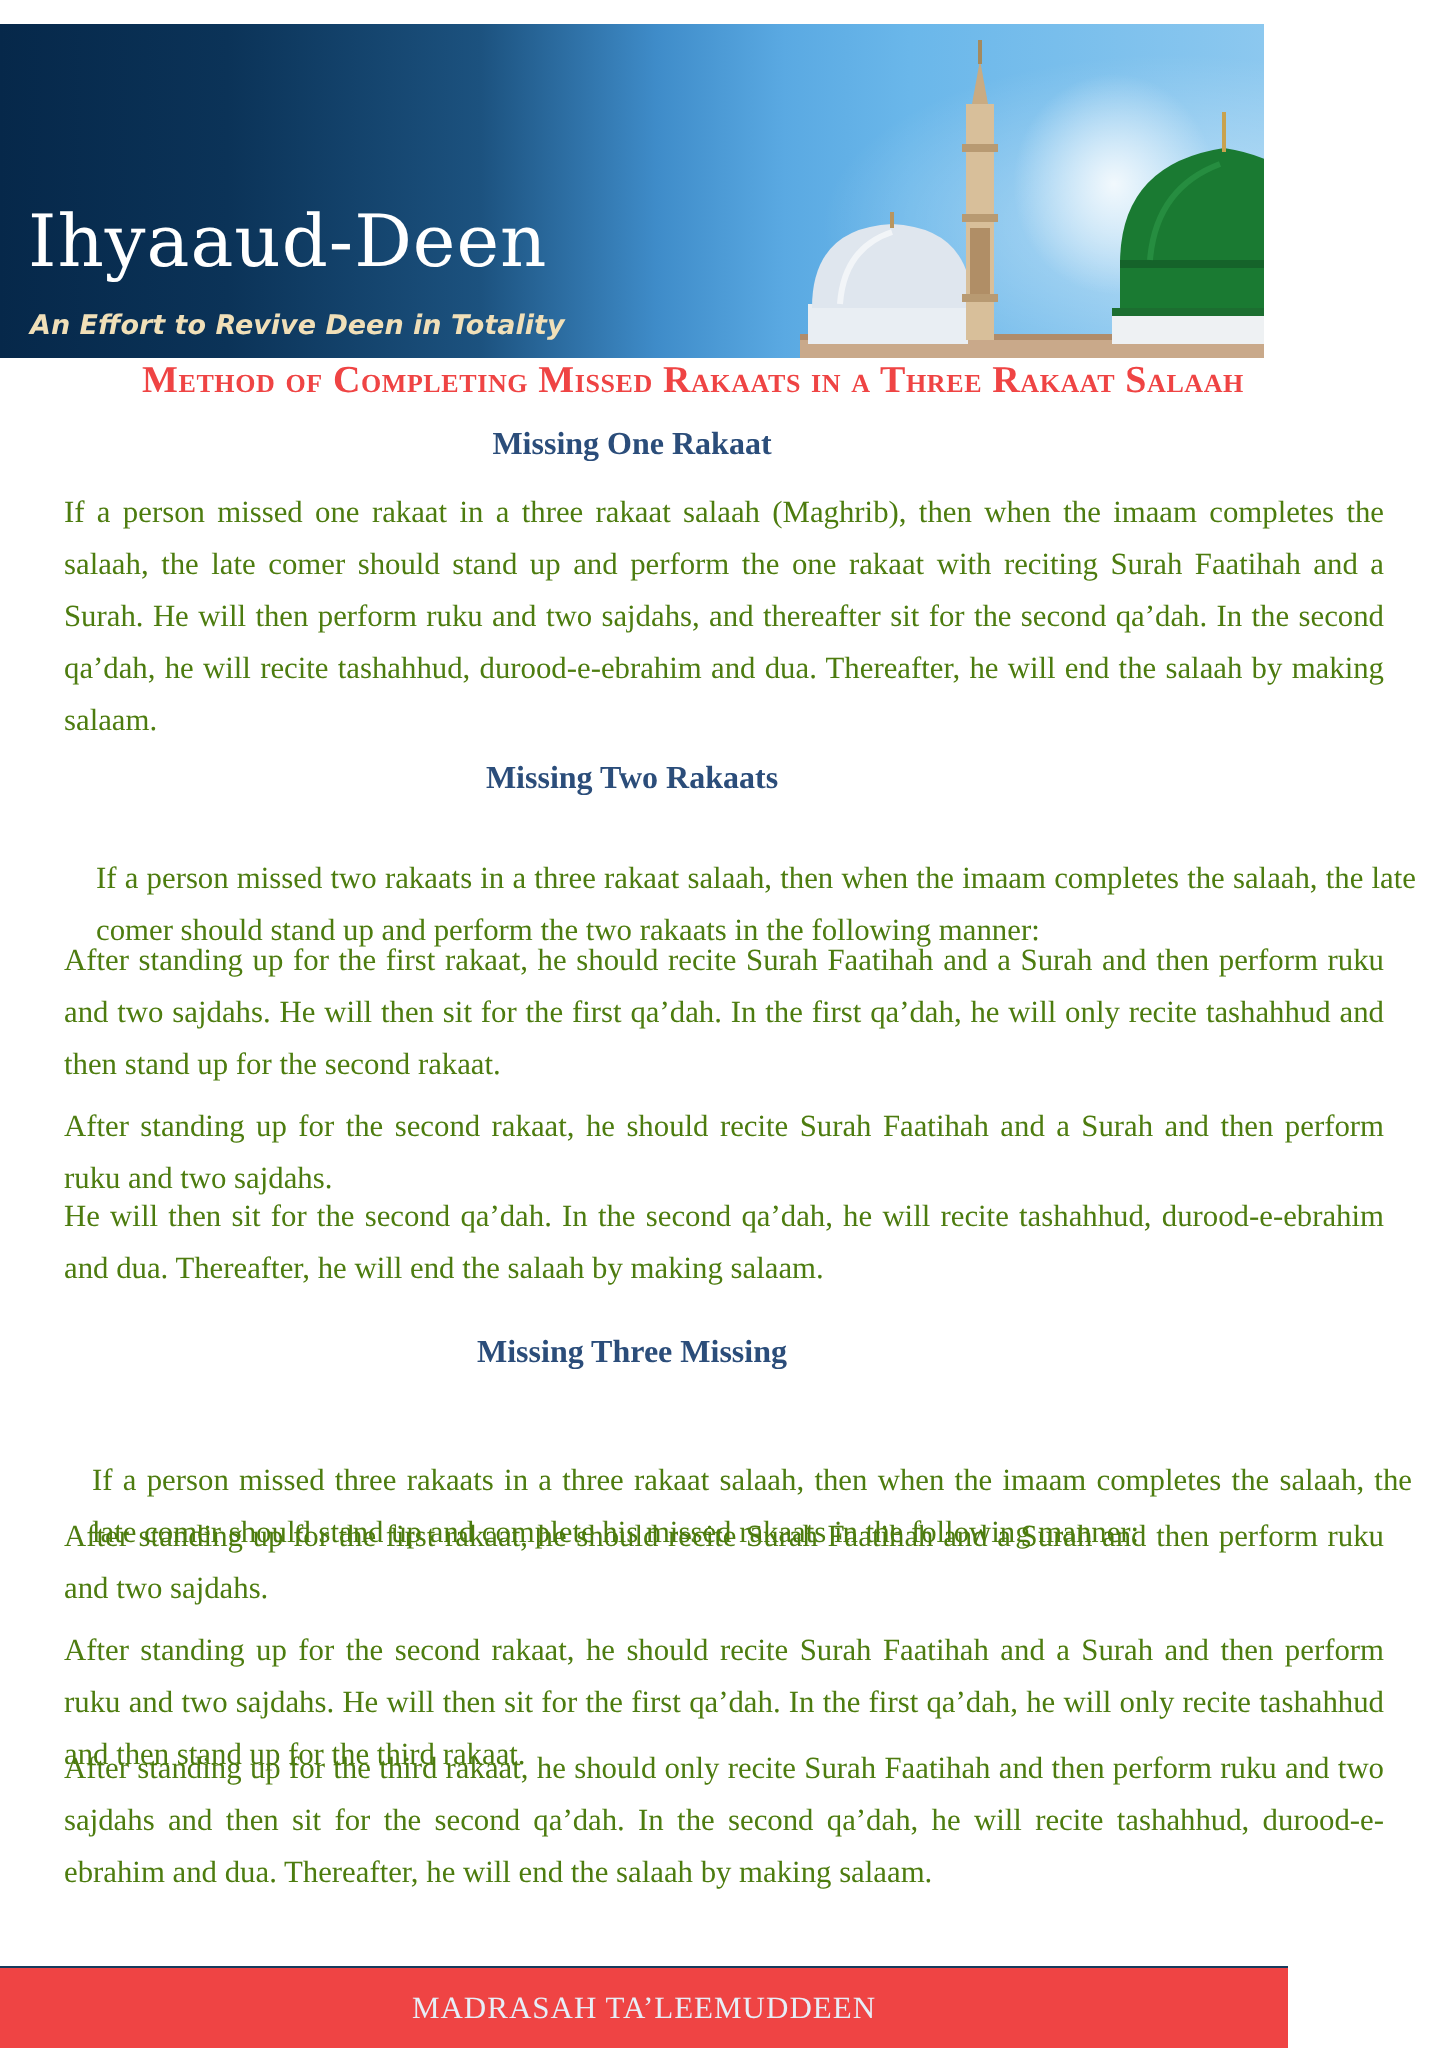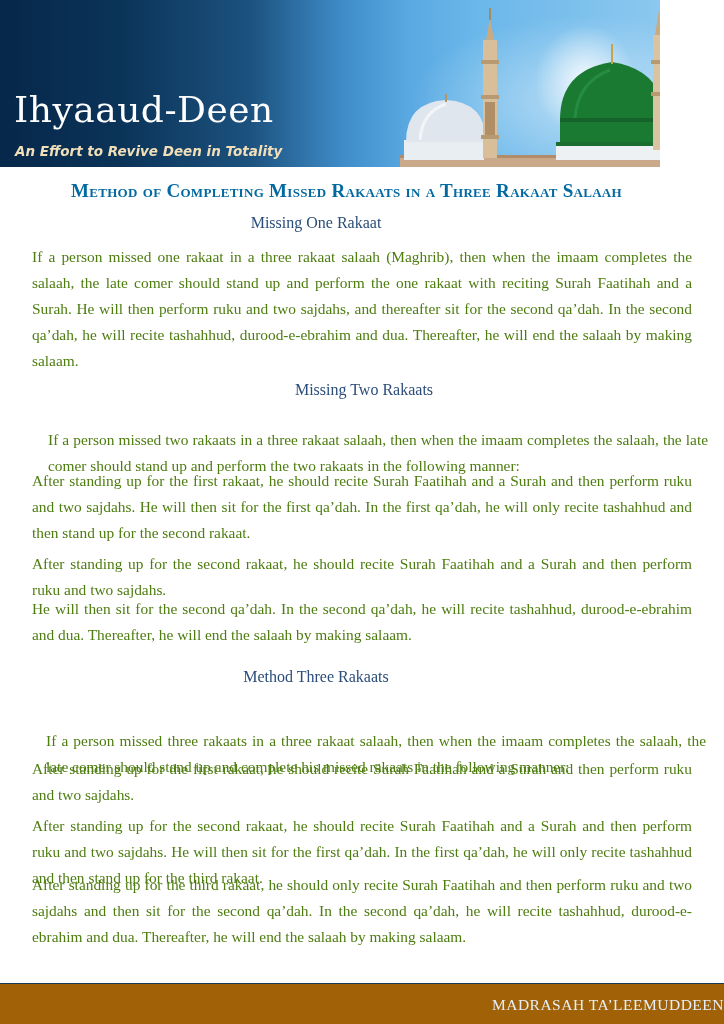--- a/index.html
+++ b/index.html
@@ -1,28 +1,28 @@
 <!DOCTYPE html>
 <html><head>
 <meta charset="utf-8">
 <style>
   html, body { margin:0; padding:0; }
   body { width:724px; height:1024px; background:#ffffff; position:relative; overflow:hidden; font-family:"DejaVu Serif", serif; }
-  .banner { position:absolute; left:0; top:0; width:632px; height:167px; overflow:hidden;
-    background: linear-gradient(90deg, #06284a 0%, #0b3358 18%, #1c527f 38%, #3f8cc9 52%, #5aa9e2 62%, #6ab7ea 72%, #8cc8ef 100%); padding-left: 28px; }
+  .banner { position:absolute; left:0; top:12px; width:632px; height:167px; overflow:hidden;
+    background: linear-gradient(90deg, #06284a 0%, #0b3358 18%, #1c527f 38%, #3f8cc9 52%, #5aa9e2 62%, #6ab7ea 72%, #8cc8ef 100%); }
   .banner .sky-glow { position:absolute; left:380px; top:0; width:344px; height:167px;
     background: radial-gradient(ellipse at 60% 60%, rgba(255,255,255,0.45), rgba(255,255,255,0) 60%); }
   .banner .cloud { position:absolute; right:20px; top:20px; width:110px; height:120px; background: radial-gradient(ellipse at center, rgba(255,255,255,0.85), rgba(255,255,255,0) 65%); }
   .brand-title { position:absolute; left:14px; top:92px; font-family:"DejaVu Serif", serif; color:#ffffff; font-size:36px; letter-spacing:0.5px; line-height:1; }
   .brand-sub { position:absolute; left:15px; top:143px; font-family:"DejaVu Sans", sans-serif; font-style:italic; font-weight:bold; color:#f0dfb8; font-size:13.5px;text-align:center; }
   .mosque { position:absolute; left:0; top:0; width:724px; height:167px; }
-  .doc-title { position:absolute; left:0; top:180px; width:693px; text-align:center; color:#0369a1; font-family:"Liberation Serif", serif; font-size:19px; font-variant:small-caps; letter-spacing:0.3px; }
-  .section-h { position:absolute; left:0; width:632px; text-align:center; color:#2b4d7a; font-family:"Liberation Serif", serif; font-size:16px; font-weight:normal; }
+  .doc-title { position:absolute; left:0; top:180px; width:693px; text-align:center; color:#ef4444; font-family:"Liberation Serif", serif; font-size:19px; font-variant:small-caps; letter-spacing:0.3px; }
+  .section-h { position:absolute; left:0; width:632px; text-align:center; color:#2b4d7a; font-family:"Liberation Serif", serif; font-size:16px; font-weight:bold; }
   .para { position:absolute; left:32px; width:660px; color:#4d7c0f; font-family:"Liberation Serif", serif; font-size:15.4px; line-height:26px; text-align:justify; }
-  .footer { position:absolute; left:0; top:983px; width:724px; height:41px; background:#a16207; border-top:1px solid #163a5c; display:flex; align-items:center; justify-content:flex-end; }
+  .footer { position:absolute; left:0; top:983px; width:644px; height:41px; background:#ef4444; border-top:1px solid #163a5c; display:flex; align-items:center; justify-content:center; }
   .footer span { color:#e6eef7; font-family:"Liberation Serif", serif; font-size:15.5px; letter-spacing:0.5px; }
 </style>
 </head>
 <body>
 
 <div class="banner">
   <div class="sky-glow"></div>
   <div class="cloud"></div>
   <svg class="mosque" viewBox="0 0 724 167" xmlns="http://www.w3.org/2000/svg">
 
@@ -65,27 +65,27 @@
   </svg>
   <div class="brand-title">Ihyaaud-Deen</div>
   <div class="brand-sub">An Effort to Revive Deen in Totality</div>
 </div>
 
 <h1 class="doc-title" style="margin:0;">Method of Completing Missed Rakaats in a Three Rakaat Salaah</h1>
 
 <h2 class="section-h" style="margin:0; top:214px;">Missing One Rakaat</h2>
 <p class="para" style="margin:0; top:244px;">If a person missed one rakaat in a three rakaat salaah (Maghrib), then when the imaam completes the salaah, the late comer should stand up and perform the one rakaat with reciting Surah Faatihah and a Surah. He will then perform ruku and two sajdahs, and thereafter sit for the second qa’dah.  In the second qa’dah, he will recite tashahhud, durood-e-ebrahim and dua. Thereafter, he will end the salaah by making salaam.</p>
 
-<h2 class="section-h" style="margin:0; top:381px;padding-left:48px;">Missing Two Rakaats</h2>
+<h2 class="section-h" style="margin:0; top:381px;">Missing Two Rakaats</h2>
 <p class="para" style="margin:16px; top:411px;">If a person missed two rakaats in a three rakaat salaah, then when the imaam completes the salaah, the late comer should stand up and perform the two rakaats in the following manner:</p>
 <p class="para" style="margin:0; top:468px;">After standing up for the first rakaat, he should recite Surah Faatihah and a Surah and then perform ruku and two sajdahs. He will then sit for the first qa’dah. In the first qa’dah, he will only recite tashahhud and then stand up for the second rakaat.</p>
 <p class="para" style="margin:0; top:551px;">After standing up for the second rakaat, he should recite Surah Faatihah and a Surah and then perform ruku and two sajdahs.</p>
 <p class="para" style="margin:0; top:596px;">He will then sit for the second qa’dah. In the second qa’dah, he will recite tashahhud, durood-e-ebrahim and dua. Thereafter, he will end the salaah by making salaam.</p>
 
-<h2 class="section-h" style="margin:0; top:668px;">Method Three Rakaats</h2>
+<h2 class="section-h" style="margin:0; top:668px;">Missing Three Missing</h2>
 <p class="para" style="margin:14px; top:714px;">If a person missed three rakaats in a three rakaat salaah, then when the imaam completes the salaah, the late comer should stand up and complete his missed rakaats in the following manner:</p>
 <p class="para" style="margin:0; top:756px;">After standing up for the first rakaat, he should recite Surah Faatihah and a Surah and then perform ruku and two sajdahs.</p>
 <p class="para" style="margin:0; top:813px;">After standing up for the second rakaat, he should recite Surah Faatihah and a Surah and then perform ruku and two sajdahs. He will then sit for the first qa’dah. In the first qa’dah, he will only recite tashahhud and then stand up for the third rakaat.</p>
 <p class="para" style="margin:0; top:872px;">After standing up for the third rakaat, he should only recite Surah Faatihah and then perform ruku and two sajdahs and then sit for the second qa’dah. In the second qa’dah, he will recite tashahhud, durood-e-ebrahim and dua. Thereafter, he will end the salaah by making salaam.</p>
 
 <div class="footer">
   <span>MADRASAH TA’LEEMUDDEEN</span>
 </div>
 
 </body></html>

